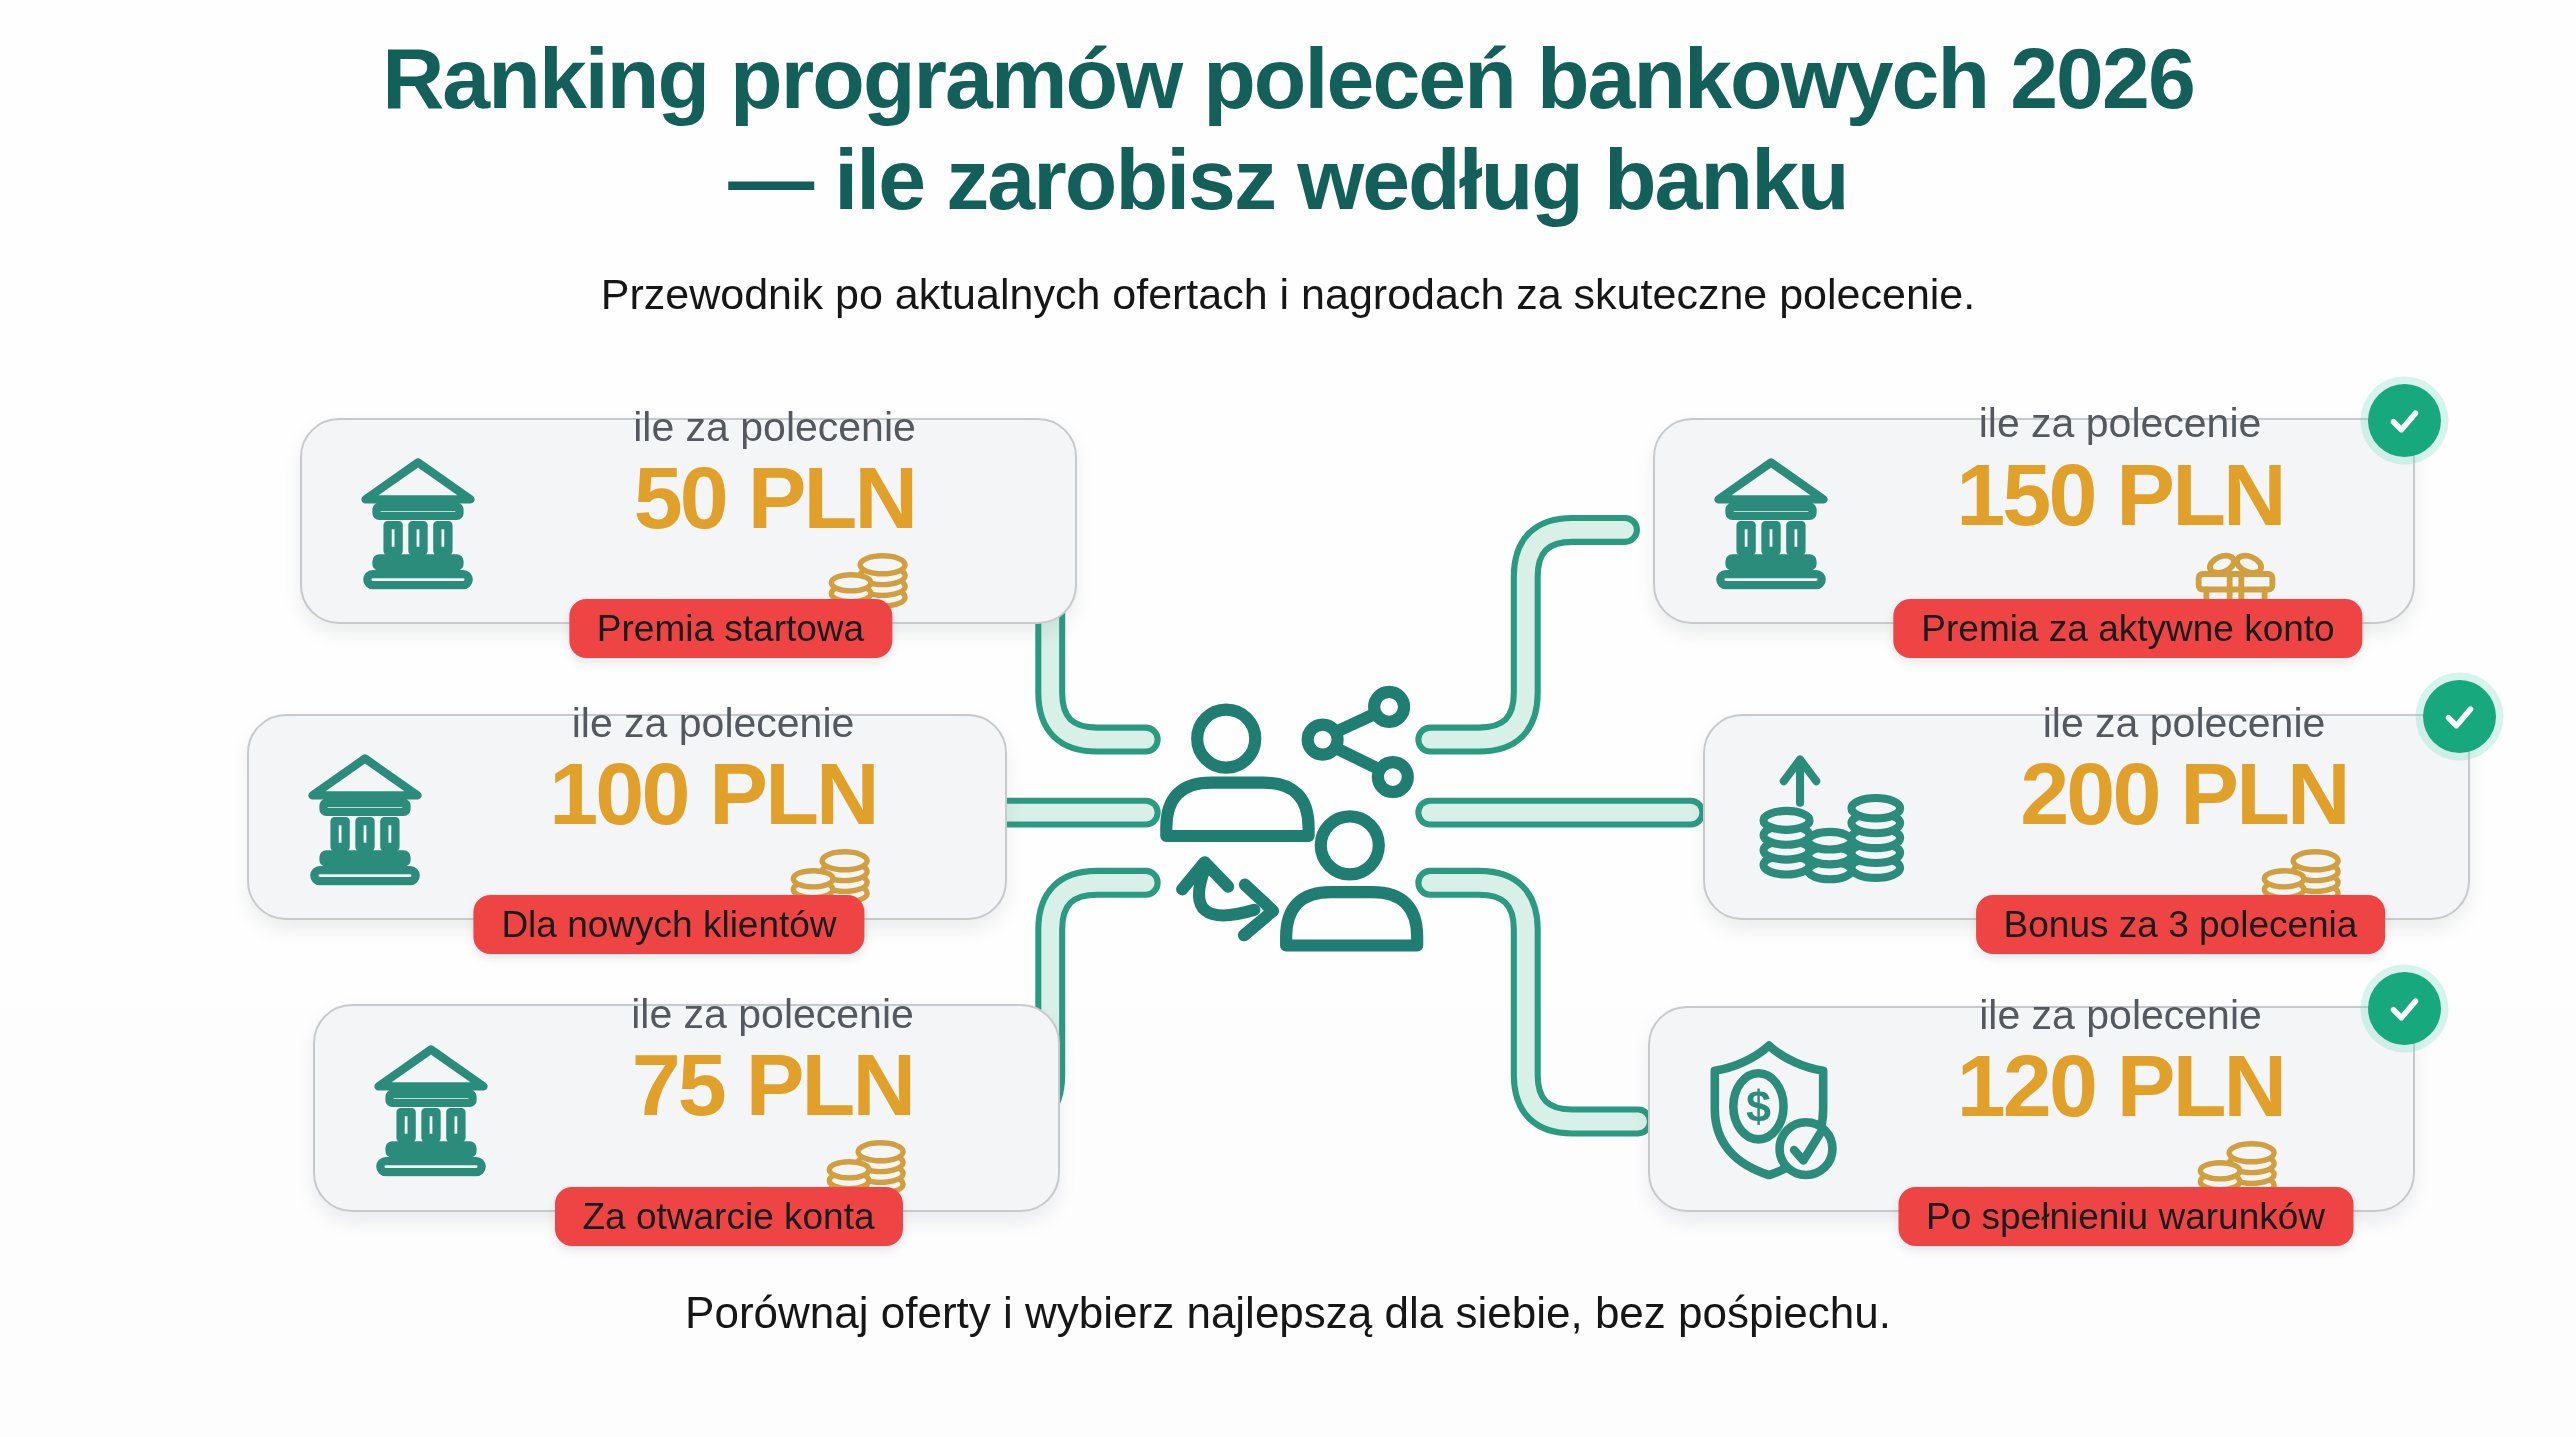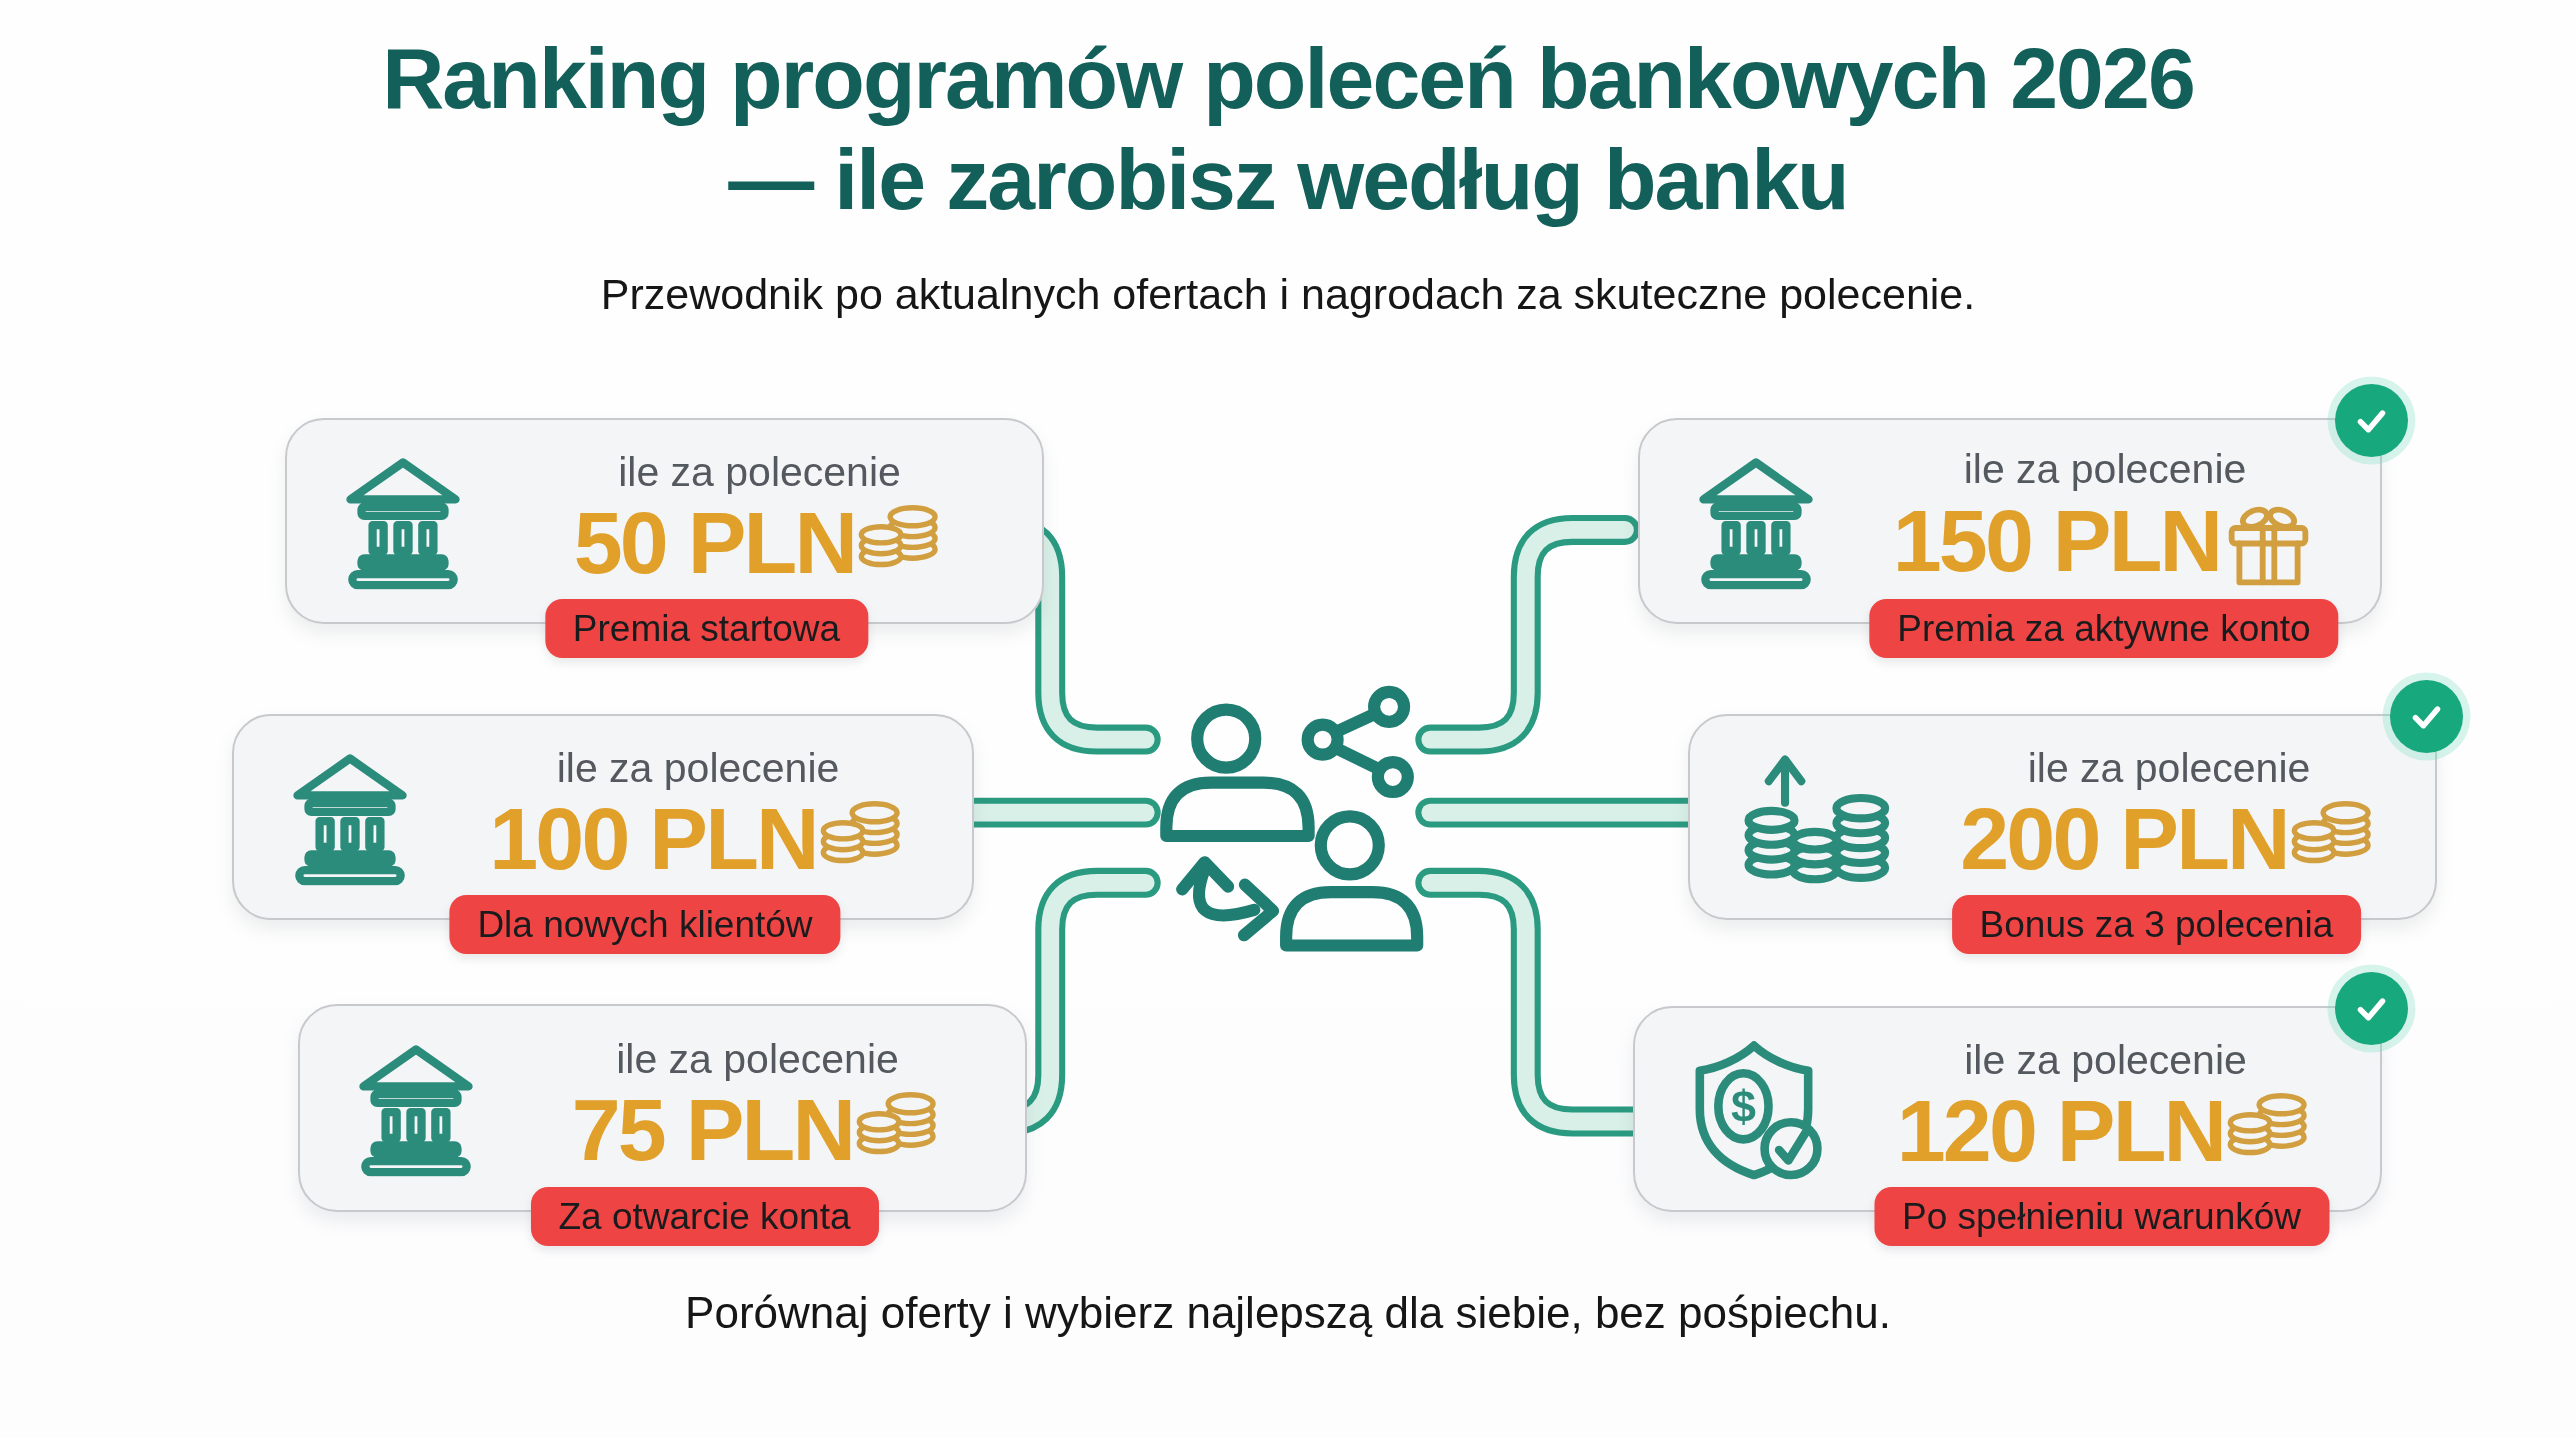--- a/index.html
+++ b/index.html
@@ -35,35 +35,35 @@
   .cicon{fill:none;stroke:#1f7d72;stroke-width:13;stroke-linecap:round;stroke-linejoin:round;}
   .cicon-fill{fill:#fdfdfe;stroke:#1f7d72;stroke-width:13;}
   
   .card{
     position:absolute;z-index:2;
     background:#f4f5f7;
     border:2.8px solid #c8c9cc;
     border-radius:39px;
     box-shadow:0 9.4px 17px rgba(110,115,125,.12);
     display:flex;align-items:center;
-    padding:0 34px 0 45px;gap:37px;
+    padding:0 52px 0 45px;gap:37px;margin-left:15px;
   }
   .card-1{left:285px;top:418px;width:676px;height:202px;}
   .card-2{left:232px;top:714px;width:659px;height:202px;}
   .card-3{left:298px;top:1004px;width:646px;height:204px;}
   .card-4{left:1638px;top:418px;width:661px;height:202px;}
   .card-5{left:1688px;top:714px;width:666px;height:202px;}
   .card-6{left:1633px;top:1006px;width:666px;height:202px;}
   .card-icon{flex:0 0 auto;color:#2b8c7c;}
   .icon-bank{width:142px;height:137px;}
   .icon-growth{width:165px;height:142px;}
   .icon-shield{width:148px;height:148px;}
   .card-body{flex:1;display:flex;flex-direction:column;align-items:center;gap:1.9px;margin-top:-3.7px;}
   .card-label{font-size:41px;color:#54595f;}
-  .amount-row{display:flex;align-items:flex-start;}
+  .amount-row{display:flex;align-items:flex-end;flex-direction:column;}
   .card-amount{font-size:88px;font-weight:bold;color:#e0a02a;letter-spacing:-2.8px;line-height:1.05;}
   .reward-icon{color:#d19f3f;}
   .icon-coins{width:90px;height:90px;}
   .icon-gift{width:97px;height:97px;}
   .card-badge{
     position:absolute;bottom:-36px;transform:translateX(-50%);
     background:#ef4444;border-radius:17px;
     padding:8.4px 28px;font-size:37px;color:#1a1b1d;white-space:nowrap;
     box-shadow:0 4.7px 9.4px rgba(100,105,115,.15);
   }

